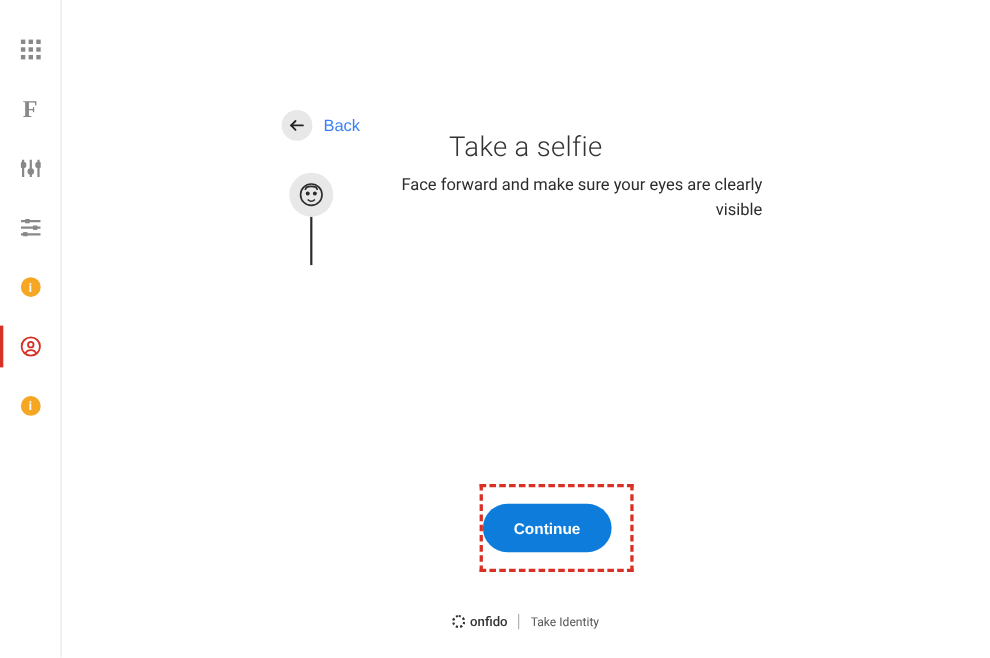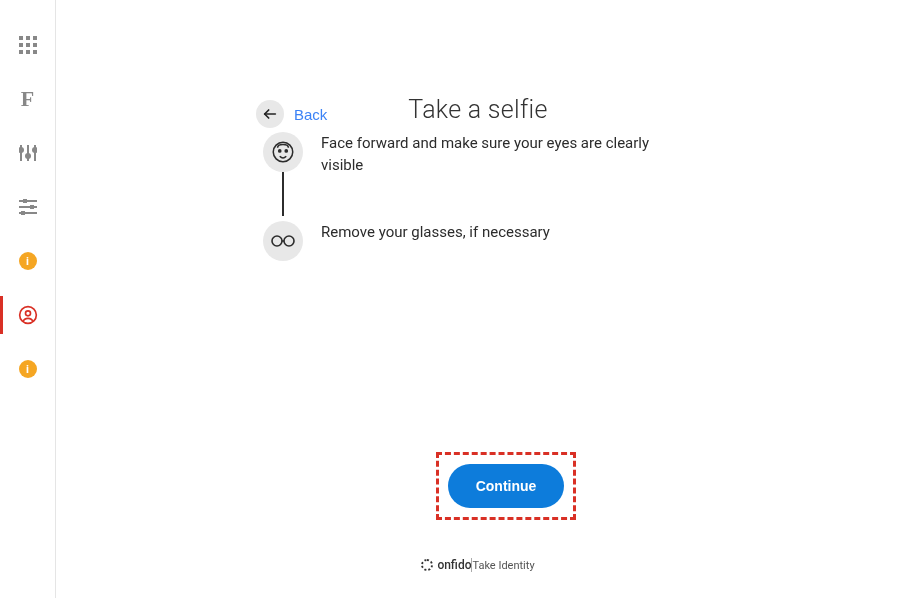--- a/index.html
+++ b/index.html
@@ -97,21 +97,21 @@
       width: 28px;
       height: 28px;
       border-radius: 50%;
       background: #e8e8e8;
       display: flex;
       align-items: center;
       justify-content: center;
     }
     .content {
       text-align: center;
-      padding-top: 95px;
+      padding-top: 120px;
       width: 100%;
     }
     .title {
       font-size: 25px;
       font-weight: 300;
       color: #333;
       margin-bottom: 8px;
       letter-spacing: 0.3px;
     }
     .subtitle {
@@ -122,20 +122,21 @@
     .instructions {
       width: 430px;
       margin: 0 auto;
       text-align: left;
     }
     .instruction-row {
       display: flex;
       align-items: flex-start;
       gap: 18px;
       position: relative;
+      text-align: right;
     }
     .instruction-icon {
       width: 40px;
       height: 40px;
       min-width: 40px;
       border-radius: 50%;
       background: #e8e8e8;
       display: flex;
       align-items: center;
       justify-content: center;
@@ -155,28 +156,28 @@
       width: 2px;
       height: 44px;
       background: #2c2c2c;
       z-index: 1;
     }
     .instruction-row + .instruction-row {
       margin-top: 44px;
     }
     .continue-wrapper {
       position: absolute;
-      top: 452px;
+      top: 440px;
       left: 380px;
       width: 140px;
-      height: 68px;
+      height: 80px;
       border: 3px dashed #d93025;
       display: flex;
       align-items: center;
-      justify-content: center;
+      justify-content: flex-start;
     }
     .continue-btn {
       background: #0d7cdb;
       color: #fff;
       border: none;
       border-radius: 28px;
       padding: 14px 28px;
       font-size: 14px;
       font-weight: 600;
       cursor: pointer;
@@ -185,21 +186,21 @@
       position: absolute;
       top: 558px;
       left: 0;
       right: 0;
       text-align: center;
       font-size: 11px;
       color: #555;
       display: flex;
       align-items: center;
       justify-content: center;
-      gap: 0;
+      gap: 10px;
     }
     .footer .divider {
       width: 1px;
       height: 14px;
       background: #aaa;
     }
     .onfido-logo {
       display: flex;
       align-items: center;
       gap: 4px;
@@ -291,30 +292,20 @@
             <circle cx="12" cy="12" r="9"></circle>
             <path d="M7 8 C7 4, 17 4, 17 8"></path>
             <circle cx="9" cy="11" r="1" fill="#2c2c2c"></circle>
             <circle cx="15" cy="11" r="1" fill="#2c2c2c"></circle>
             <path d="M9 16c1 1 2 1.5 3 1.5s2-.5 3-1.5"></path>
           </svg>
         </div>
         <div class="instruction-text">Face forward and make sure your eyes are clearly visible</div>
         <div class="connector"></div>
       </div>
-      <div class="instruction-row">
-        <div class="instruction-icon">
-          <svg width="26" height="14" viewBox="0 0 26 14" fill="none" stroke="#2c2c2c" stroke-width="1.6">
-            <circle cx="7" cy="7" r="5"></circle>
-            <circle cx="19" cy="7" r="5"></circle>
-            <line x1="12" y1="7" x2="14" y2="7"></line>
-          </svg>
-        </div>
-        <div class="instruction-text">Remove your glasses, if necessary</div>
-      </div>
     </div>
   </div>
 
   <div class="continue-wrapper">
     <button class="continue-btn">Continue</button>
   </div>
 
   <div class="footer">
     <span class="onfido-logo">
       <span class="onfido-mark"></span>

